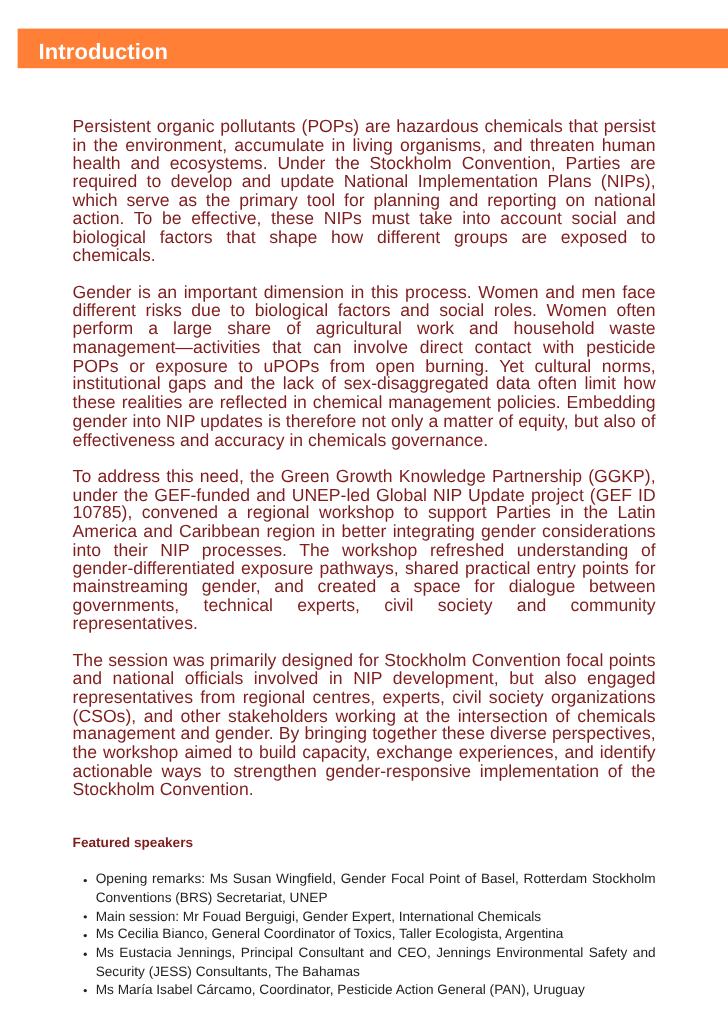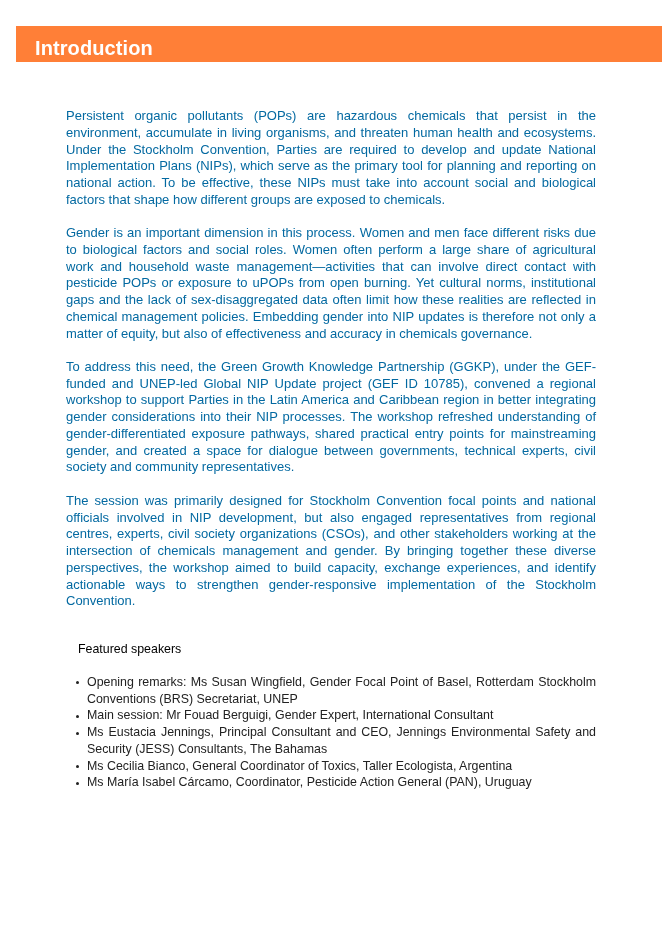--- a/index.html
+++ b/index.html
@@ -4,24 +4,24 @@
   <style>
     html, body { margin: 0; padding: 0; background: #ffffff; }
     body { width: 662px; height: 936px; position: relative; overflow: hidden;
            font-family: "Liberation Sans", "DejaVu Sans", sans-serif; color: #1f1f1f; }
     .banner { position: absolute; left: 16px; top: 26px; width: 662px; height: 36px;
               background: #FF7F37; }
     .banner h1 { margin: 0; position: absolute; left: 19px; top: 11px;
                  font-family: "Liberation Sans", sans-serif; font-weight: bold;
                  font-size: 20px; color: #ffffff; letter-spacing: 0.1px; }
     .content { position: absolute; left: 66px; top: 108px; width: 530px; }
-    .content p { margin: 0 0 16.6px 0; font-size: 13px; line-height: 16.75px;
-                 text-align: justify; color: #0369a1; }
-    .speakers-title { margin: 31px 0 0 12px; font-size: 12.4px; font-weight: normal;
-                      line-height: 16.75px; color: #000000; }
+    .content p { margin: 0 0 16.6px 0; font-size: 16px; line-height: 16.75px;
+                 text-align: justify; color: #7f1d1d; }
+    .speakers-title { margin: 31px 0 0 0; font-size: 12.4px; font-weight: bold;
+                      line-height: 16.75px; color: #7f1d1d; }
     ul.speakers { margin: 16px 0 16px 0; padding: 0 0 0 21px; list-style: none; }
     ul.speakers li { position: relative; font-size: 12.4px; line-height: 16.75px;
                      text-align: justify; color: #222222; }
     ul.speakers li::before { content: ""; position: absolute; left: -11px; top: 7.5px;
                              width: 3px; height: 3px; border-radius: 50%; background: #222; }
   </style>
 </head>
 <body>
 
 <div class="banner">
@@ -30,18 +30,18 @@
 
 <div class="content">
   <p>Persistent organic pollutants (POPs) are hazardous chemicals that persist in the environment, accumulate in living organisms, and threaten human health and ecosystems. Under the Stockholm Convention, Parties are required to develop and update National Implementation Plans (NIPs), which serve as the primary tool for planning and reporting on national action. To be effective, these NIPs must take into account social and biological factors that shape how different groups are exposed to chemicals.</p>
   <p>Gender is an important dimension in this process. Women and men face different risks due to biological factors and social roles. Women often perform a large share of agricultural work and household waste management—activities that can involve direct contact with pesticide POPs or exposure to uPOPs from open burning. Yet cultural norms, institutional gaps and the lack of sex-disaggregated data often limit how these realities are reflected in chemical management policies. Embedding gender into NIP updates is therefore not only a matter of equity, but also of effectiveness and accuracy in chemicals governance.</p>
   <p>To address this need, the Green Growth Knowledge Partnership (GGKP), under the GEF-funded and UNEP-led Global NIP Update project (GEF ID 10785), convened a regional workshop to support Parties in the Latin America and Caribbean region in better integrating gender considerations into their NIP processes. The workshop refreshed understanding of gender-differentiated exposure pathways, shared practical entry points for mainstreaming gender, and created a space for dialogue between governments, technical experts, civil society and community representatives.</p>
   <p>The session was primarily designed for Stockholm Convention focal points and national officials involved in NIP development, but also engaged representatives from regional centres, experts, civil society organizations (CSOs), and other stakeholders working at the intersection of chemicals management and gender. By bringing together these diverse perspectives, the workshop aimed to build capacity, exchange experiences, and identify actionable ways to strengthen gender-responsive implementation of the Stockholm Convention.</p>
 
   <div class="speakers-title">Featured speakers</div>
   <ul class="speakers">
     <li>Opening remarks: Ms Susan Wingfield, Gender Focal Point of Basel, Rotterdam Stockholm Conventions (BRS) Secretariat, UNEP</li>
-    <li>Main session: Mr Fouad Berguigi, Gender Expert, International Consultant</li>
+    <li>Main session: Mr Fouad Berguigi, Gender Expert, International Chemicals</li>
+    <li>Ms Cecilia Bianco, General Coordinator of Toxics, Taller Ecologista, Argentina</li>
     <li>Ms Eustacia Jennings, Principal Consultant and CEO, Jennings Environmental Safety and Security (JESS) Consultants, The Bahamas</li>
-    <li>Ms Cecilia Bianco, General Coordinator of Toxics, Taller Ecologista, Argentina</li>
     <li>Ms María Isabel Cárcamo, Coordinator, Pesticide Action General (PAN), Uruguay</li>
   </ul>
 </div>
 
 </body></html>

